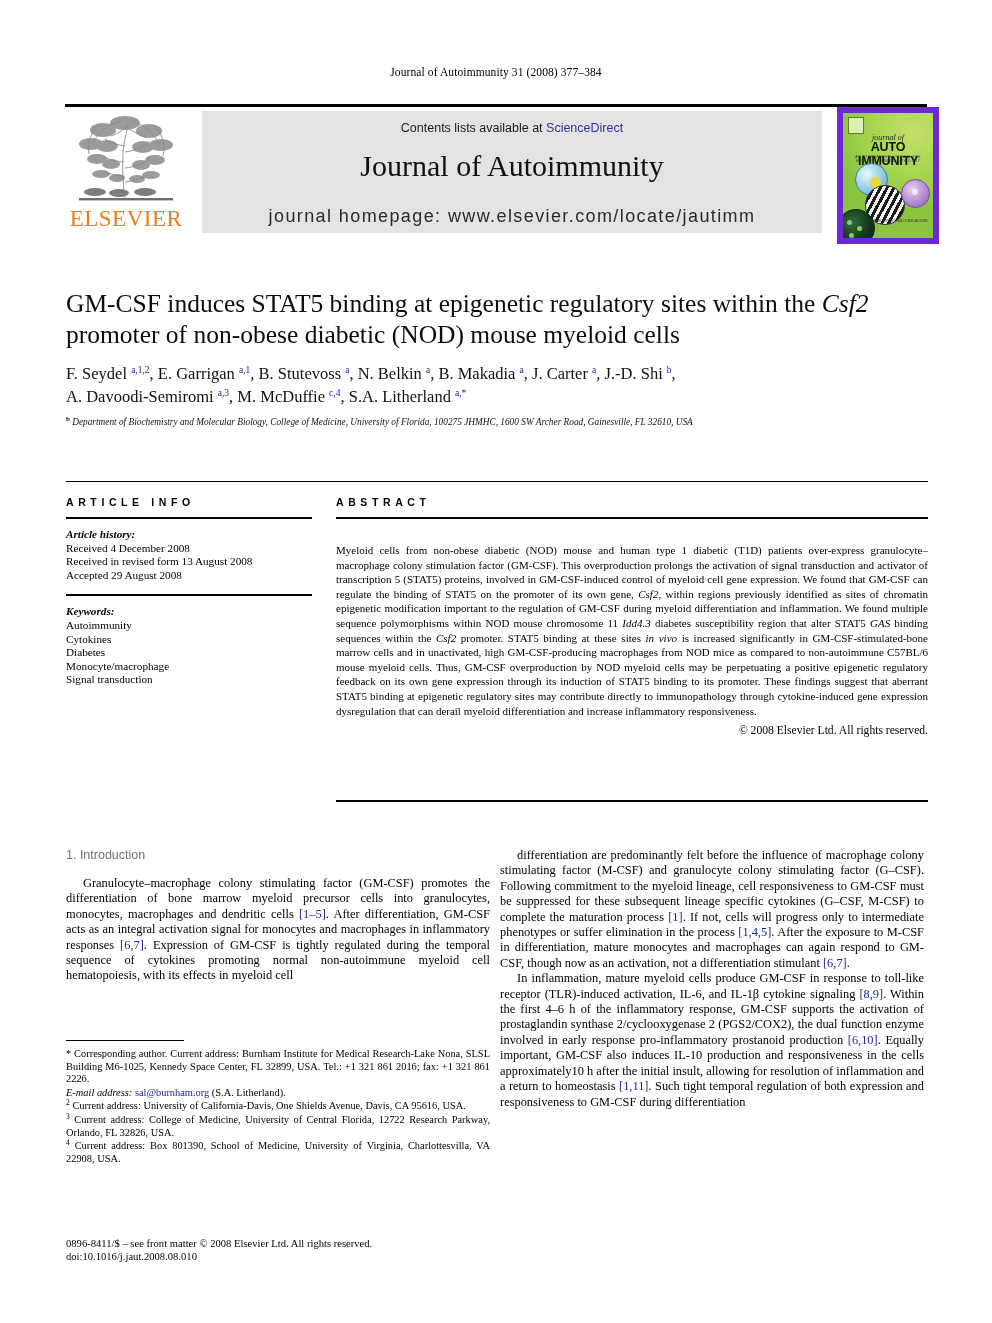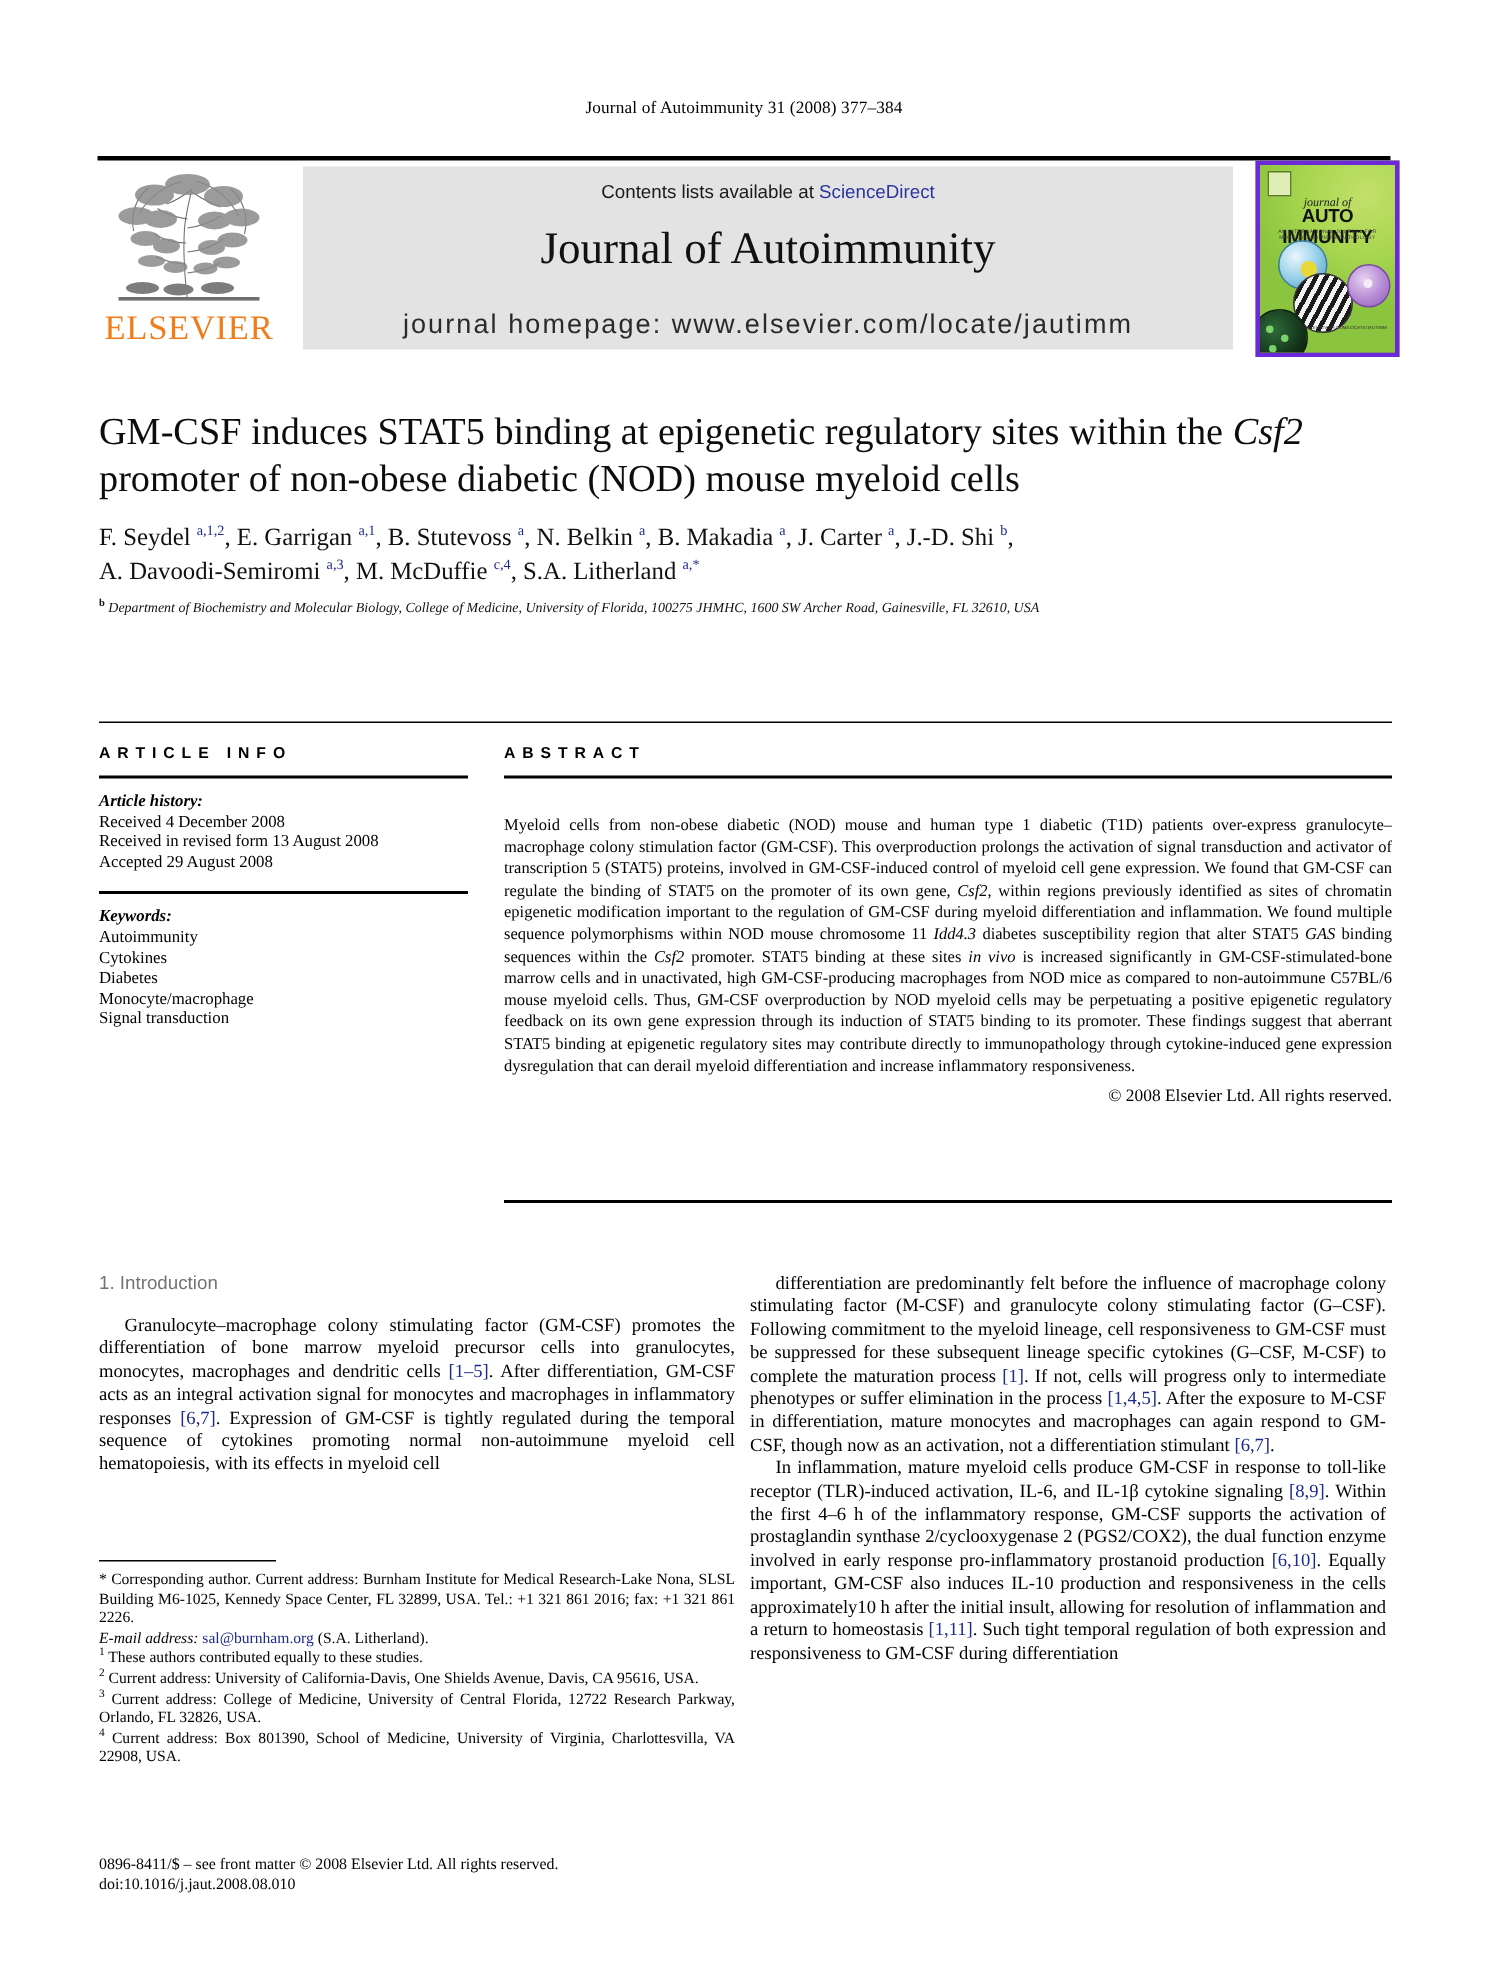--- a/index.html
+++ b/index.html
@@ -104,21 +104,21 @@
     font-family: "Liberation Sans", sans-serif;
     font-size: 18px;
     letter-spacing: 1.4px;
     color: #2a2a2a;
   }
   .cover-thumb {
     position: absolute;
     left: 772px; top: 3px;
     width: 90px;
     height: 125px;
-    border: 3px solid #6d28d9;
+    border: 6px solid #6d28d9;
     overflow: hidden;
     background: #8cc63e;
   }
   .cover-inner {
     position: absolute;
     left: 0; top: 0;
     width: 100%; height: 100%;
     background:
       radial-gradient(circle at 78% 16%, #c3e06a 0%, #a8d64f 32%, #8bc53f 60%),
       linear-gradient(135deg, #a9d653 0%, #86c23c 55%, #6fae2e 100%);
@@ -223,21 +223,21 @@
     text-align: center;
     font-family: "Liberation Sans", sans-serif;
     font-size: 3px;
     line-height: 4px;
     color: #2f2f2f;
   }
 
   
   .title-block {
     position: absolute;
-    left: 66px; top: 272px;
+    left: 66px; top: 288px;
     width: 862px;
   }
   .article-title {
     font-family: "Liberation Serif", serif;
     font-size: 25.5px;
     line-height: 31px;
     color: #0d0d0d;
     margin: 0;
     font-weight: normal;
   }
@@ -541,21 +541,20 @@
 
   <div class="col-right">
     <p class="body-p">differentiation are predominantly felt before the influence of macrophage colony stimulating factor (M-CSF) and granulocyte colony stimulating factor (G–CSF). Following commitment to the myeloid lineage, cell responsiveness to GM-CSF must be suppressed for these subsequent lineage specific cytokines (G–CSF, M-CSF) to complete the maturation process <span class="ref">[1]</span>. If not, cells will progress only to intermediate phenotypes or suffer elimination in the process <span class="ref">[1,4,5]</span>. After the exposure to M-CSF in differentiation, mature monocytes and macrophages can again respond to GM-CSF, though now as an activation, not a differentiation stimulant <span class="ref">[6,7]</span>.</p>
     <p class="body-p">In inflammation, mature myeloid cells produce GM-CSF in response to toll-like receptor (TLR)-induced activation, IL-6, and IL-1β cytokine signaling <span class="ref">[8,9]</span>. Within the first 4–6 h of the inflammatory response, GM-CSF supports the activation of prostaglandin synthase 2/cyclooxygenase 2 (PGS2/COX2), the dual function enzyme involved in early response pro-inflammatory prostanoid production <span class="ref">[6,10]</span>. Equally important, GM-CSF also induces IL-10 production and responsiveness in the cells approximately10 h after the initial insult, allowing for resolution of inflammation and a return to homeostasis <span class="ref">[1,11]</span>. Such tight temporal regulation of both expression and responsiveness to GM-CSF during differentiation</p>
   </div>
 
   <div class="footnote-area">
     <div class="footnote-rule"></div>
     <p class="footnote">* Corresponding author. Current address: Burnham Institute for Medical Research-Lake Nona, SLSL Building M6-1025, Kennedy Space Center, FL 32899, USA. Tel.: +1 321 861 2016; fax: +1 321 861 2226.</p>
     <p class="footnote lead"><span class="mail-lbl">E-mail address:</span> <span class="link">sal@burnham.org</span> <span>(S.A. Litherland).</span></p>
-    <p class="footnote lead"><sup>1</sup> These authors contributed equally to these studies.</p>
     <p class="footnote lead"><sup>2</sup> Current address: University of California-Davis, One Shields Avenue, Davis, CA 95616, USA.</p>
     <p class="footnote lead"><sup>3</sup> Current address: College of Medicine, University of Central Florida, 12722 Research Parkway, Orlando, FL 32826, USA.</p>
     <p class="footnote lead"><sup>4</sup> Current address: Box 801390, School of Medicine, University of Virginia, Charlottesvilla, VA 22908, USA.</p>
   </div>
 
   <div class="imprint">
     <div>0896-8411/$ – see front matter © 2008 Elsevier Ltd. All rights reserved.</div>
     <div>doi:10.1016/j.jaut.2008.08.010</div>
   </div>
 

